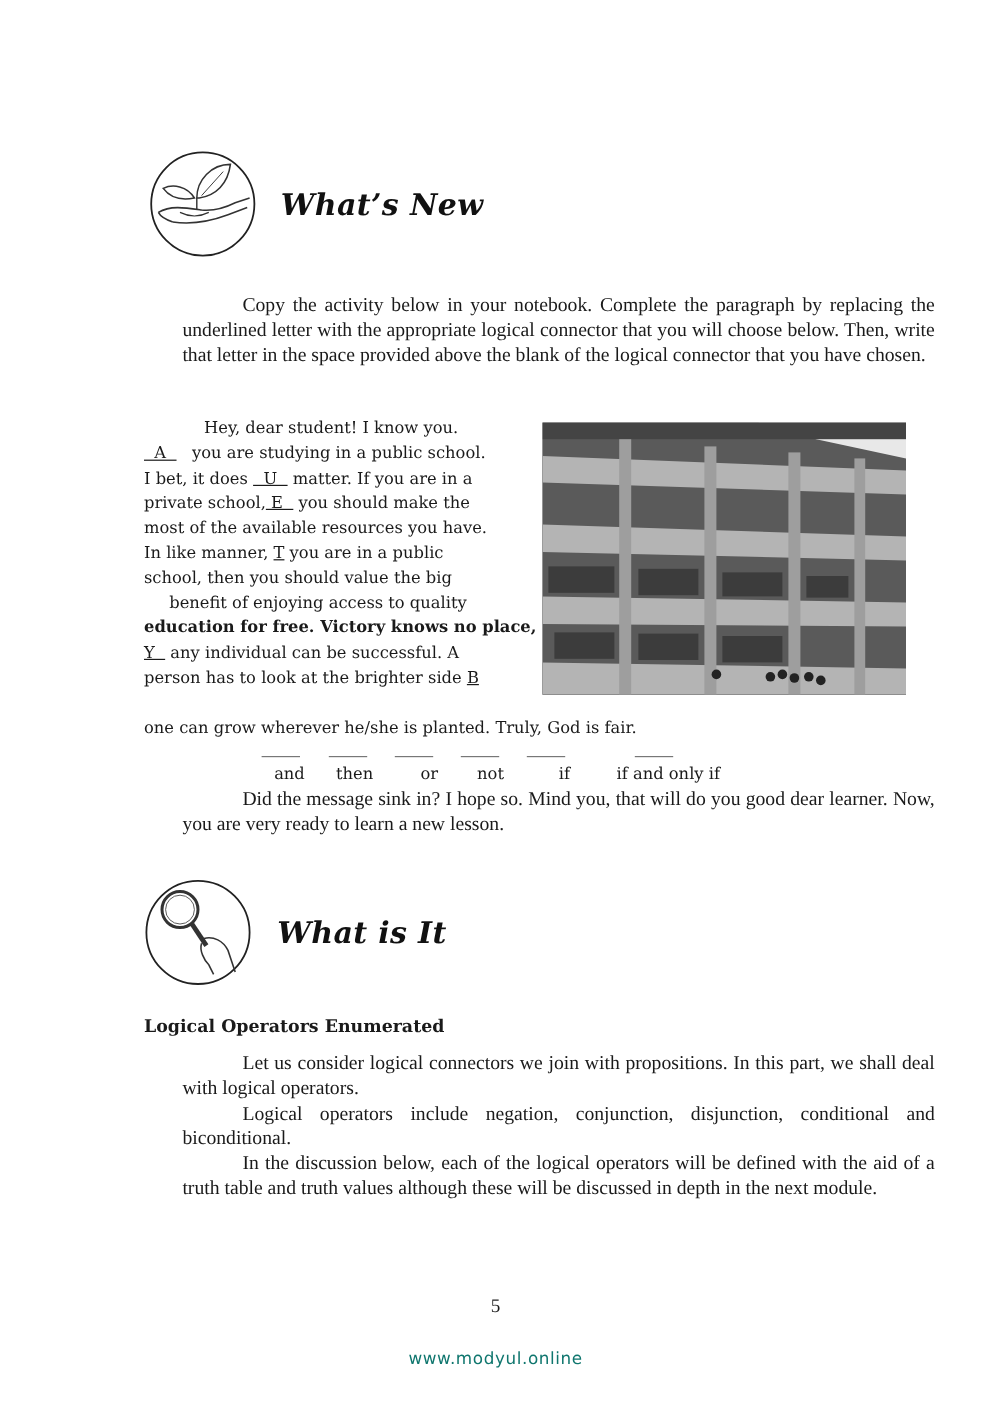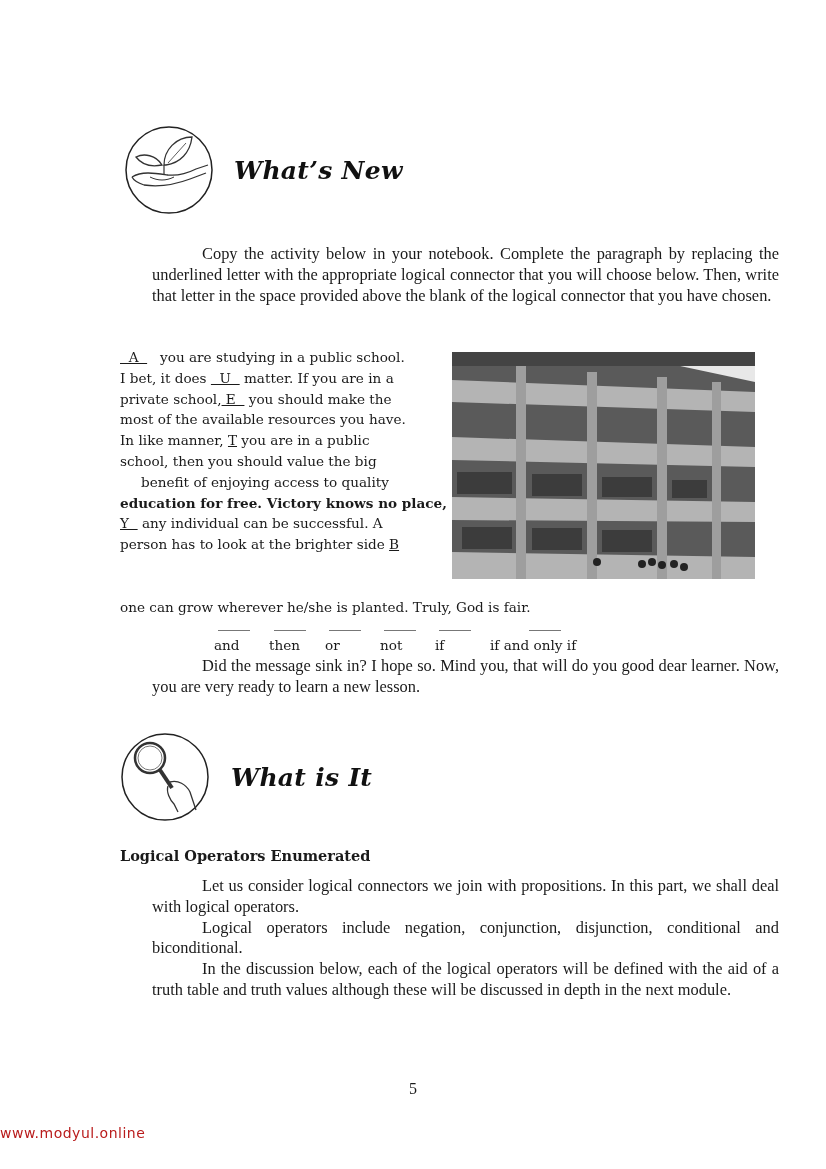--- a/index.html
+++ b/index.html
@@ -9,25 +9,25 @@
   .para { position:absolute; left:120px; width:627px; font-family:"Liberation Serif", serif; font-size:16.4px; line-height:20.8px; text-align:justify;margin-left:32px; }
   .para p { margin:0; }
   .indent { text-indent:50px; }
   .story { position:absolute; left:120px; top:347px; width:330px; font-family:"DejaVu Serif", serif; font-size:13.6px; line-height:20.8px; white-space:nowrap; }
   .story div { height:20.8px; }
   .story .first { padding-left:50px; }
   .u { text-decoration:underline; }
   .lastline { position:absolute; left:120px; top:597px; font-family:"DejaVu Serif", serif; font-size:13.6px; line-height:20.8px; white-space:nowrap; }
   .photo { position:absolute; left:452px; top:352px; width:303px; height:227px; background:#6b6b6b; overflow:hidden; }
   .choices { position:absolute; top:622px; left:0; width:826px; height:40px; }
-  .choice { position:absolute; top:0; text-align:left; font-family:"DejaVu Serif", serif; font-size:13.6px; }
+  .choice { position:absolute; top:0; text-align:right; font-family:"DejaVu Serif", serif; font-size:13.6px; }
   .choice .blank { display:block; margin:0 auto 6px auto; width:32px; height:1px; background:#777; margin-top:8px; }
   .subheading { position:absolute; left:120px; top:847px; font-family:"DejaVu Serif", serif; font-weight:bold; font-size:14.5px; }
   .page-number { position:absolute; left:0; width:826px; top:1080px; text-align:center; font-family:"Liberation Serif", serif; font-size:16px; }
-  .watermark { position:absolute; left:0; width:826px; top:1125px; text-align:left; font-family:"DejaVu Sans", sans-serif; font-size:14px; color:#b91c1c; letter-spacing:0.5px; }
+  .watermark { position:absolute; left:0; width:826px; top:1125px; text-align:center; font-family:"DejaVu Sans", sans-serif; font-size:14px; color:#0f766e; letter-spacing:0.5px; }
 </style>
 </head>
 <body>
 
 <div class="heading-icon" style="left:124px; top:125px;">
   <svg width="90" height="90" viewBox="0 0 90 90">
     <circle cx="45" cy="45" r="43" fill="none" stroke="#222" stroke-width="1.5"></circle>
     <path d="M40 40 C40 25 52 12 68 12 C66 28 56 38 42 40 Z" fill="none" stroke="#333" stroke-width="1.3"></path>
     <path d="M44 38 L62 18" stroke="#333" stroke-width="0.8"></path>
     <path d="M38 40 C32 30 20 28 12 32 C18 40 28 42 38 40 Z" fill="none" stroke="#333" stroke-width="1.3"></path>
@@ -37,20 +37,21 @@
     <path d="M26 52 C34 56 42 56 50 52" fill="none" stroke="#333" stroke-width="1"></path>
   </svg>
 </div>
 <div class="heading-title" style="left:234px; top:156px;">What’s New</div>
 
 <div class="para" style="top:244px;">
   <p class="indent">Copy the activity below in your notebook. Complete the paragraph by replacing the underlined letter with the appropriate logical connector that you will choose below. Then, write that letter in the space provided above the blank of the logical connector that you have chosen.</p>
 </div>
 
 <div class="story" id="story">
+    <div class="first"><span style="white-space: pre;">Hey, dear student! I know you.</span><span style="white-space: pre;"></span></div>
     <div><span style="white-space: pre;"></span><span class="u" style="white-space: pre;">  A  </span><span style="white-space: pre;">   you are studying in a public school.</span></div>
     <div><span style="white-space: pre;">I bet, it does </span><span class="u" style="white-space: pre;">  U  </span><span style="white-space: pre;"> matter. If you are in a</span></div>
     <div><span style="white-space: pre;">private school,</span><span class="u" style="white-space: pre;"> E  </span><span style="white-space: pre;"> you should make the</span></div>
     <div><span style="white-space: pre;">most of the available resources you have.</span><span style="white-space: pre;"></span></div>
     <div><span style="white-space: pre; text-align: right;">In like manner, </span><span class="u" style="white-space: pre;">T</span><span style="white-space: pre;"> you are in a public</span></div>
     <div><span style="white-space: pre;">school, then you should value the big</span><span style="white-space: pre;"></span></div>
     <div><span style="white-space: pre; margin-left: 21px;">benefit of enjoying access to quality</span><span style="white-space: pre;"></span></div>
     <div><span style="white-space: pre; font-weight: bold;">education for free. Victory knows no place,</span><span style="white-space: pre;"></span></div>
     <div><span style="white-space: pre;"></span><span class="u" style="white-space: pre;">Y  </span><span style="white-space: pre;"> any individual can be successful. A</span></div>
     <div><span style="white-space: pre;">person has to look at the brighter side </span><span class="u" style="white-space: pre;">B</span><span style="white-space: pre;"></span></div>

